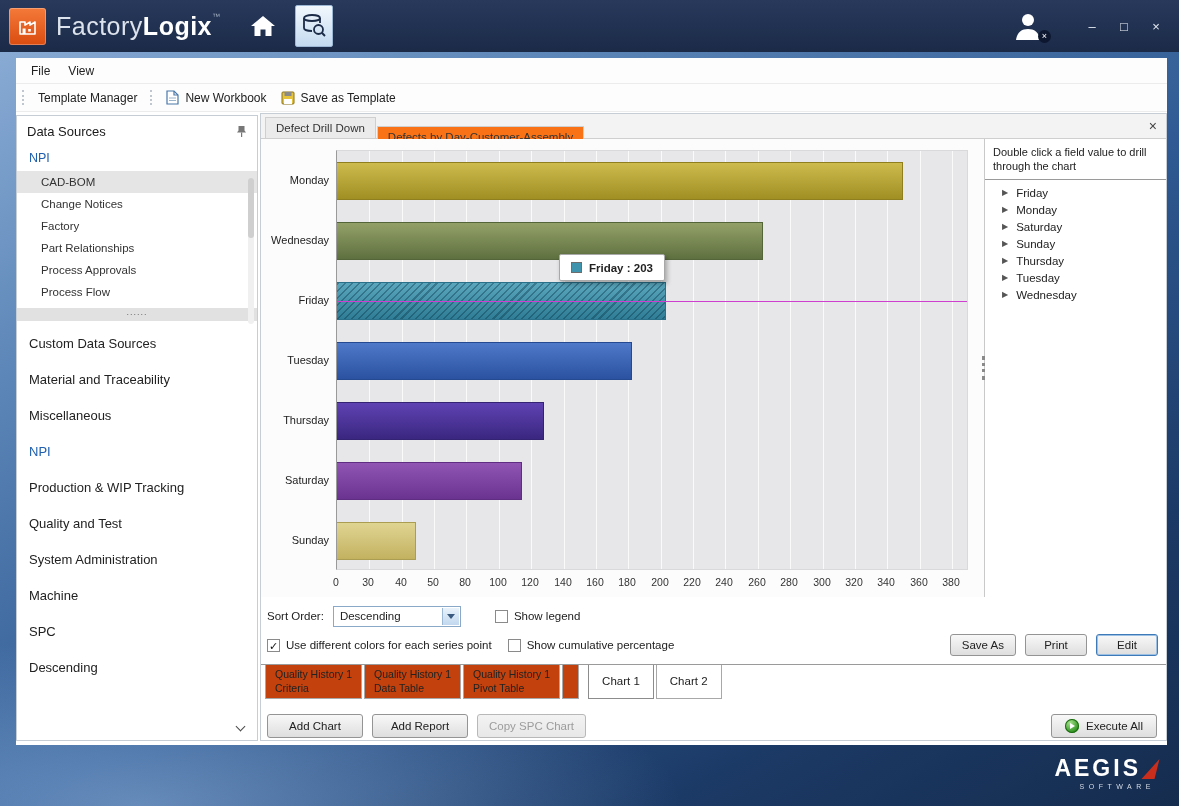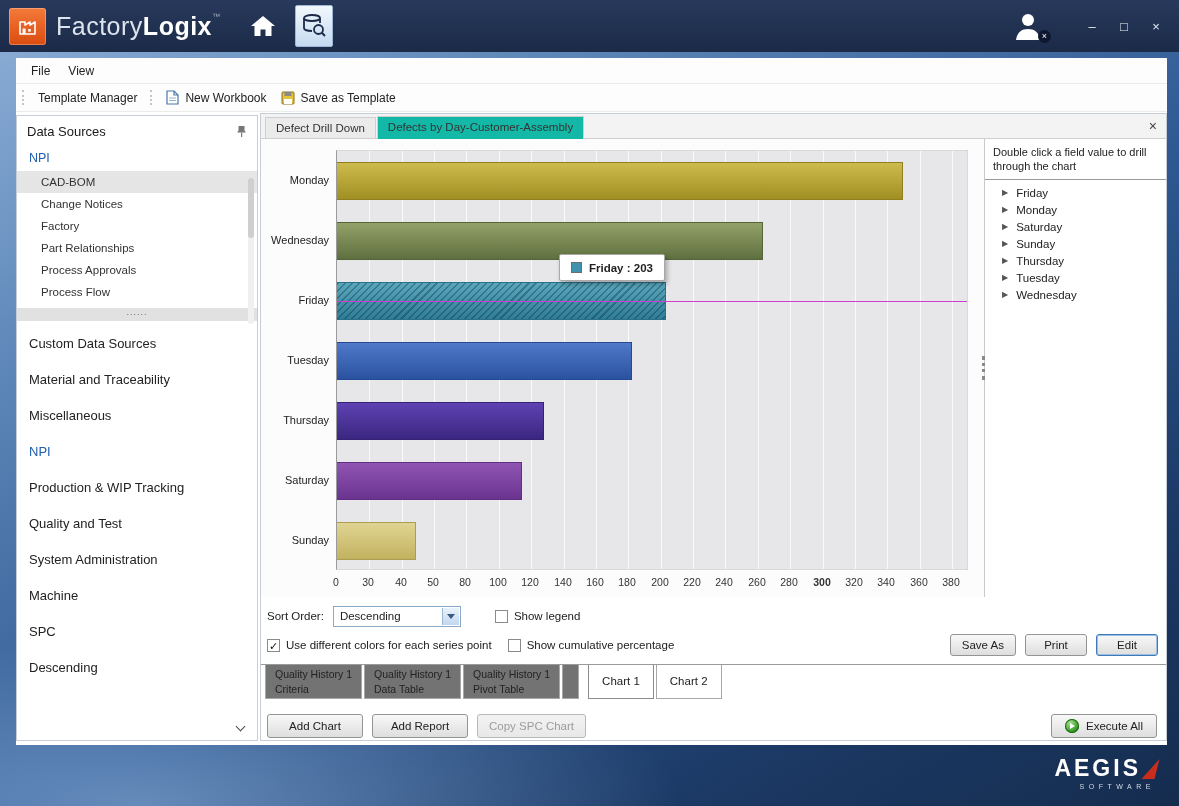--- a/index.html
+++ b/index.html
@@ -65,21 +65,21 @@
     transform:rotate(45deg); margin-top:-4px; }
 
   
   .main { flex:1; margin:0 0 4px 2px; border:1px solid #c6cdd4; background:#fff;
     display:flex; flex-direction:column; position:relative; }
 
   .doc-tabs { height:25px; background:#f3f3f3; border-bottom:1px solid #cfcfcf;
     display:flex; align-items:flex-end; padding-left:4px; }
   .doc-tab { font-size:11.5px; color:#333; padding:4px 10px 4px 10px; background:#ebebeb;
     border:1px solid #cfcfcf; border-bottom:none; margin-right:1px; white-space:nowrap; }
-  .doc-tab.active { background:#14b8a6; position:relative; top:1px; padding-bottom:6px; }
+  .doc-tab.active { background:#f97316; position:relative; top:11px; padding-bottom:6px; }
   .doc-close { margin-left:auto; margin-right:9px; align-self:center; font-size:14px; color:#444; line-height:1; }
 
   .chart-row { display:flex; height:458px; }
   .chart-panel { flex:1; position:relative; background:#fcfcfc; }
   .plot { position:absolute; left:75px; top:11px; width:632px; height:420px;
     background:#e7e7e9; border:1px solid #d9d9db; border-left:1px solid #9a9a9a; }
   .gridline { position:absolute; top:0; bottom:0; width:1px; background:#fafafa; }
   .bar { position:absolute; left:0; height:38px; border:1px solid transparent; border-left:none; z-index:2; }
   .bar.hatch::after { content:""; position:absolute; inset:0;
     background:repeating-linear-gradient(135deg, rgba(8,52,72,.38) 0 1.5px, transparent 1.5px 5px); }
@@ -120,23 +120,23 @@
   .btn { height:22px; min-width:62px; padding:0 11px; font-size:11.5px; color:#222;
     background:linear-gradient(#f8f8f8, #dedede); border:1px solid #949494; border-radius:3px;
     font-family:inherit; white-space:nowrap; }
   .opts2 .btn { margin-left:9px; }
   .btn.focused { border:1px solid #3f7ab8; box-shadow:inset 0 0 0 1px #9cc0e4; }
   .btn.disabled { color:#9c9c9c; background:linear-gradient(#f3f3f3, #e8e8e8); border-color:#b8b8b8; }
 
   
   .sheet-tabs { display:flex; align-items:stretch; margin-top:8px; padding-left:4px; height:35px;
     border-top:1px solid #9a9a9a; }
-  .sheet-tab { border:1px solid #a8a8a8; border-top:none; background:#737373; color:#222;
+  .sheet-tab { border:1px solid #a8a8a8; border-top:none; background:#c2410c; color:#222;
     font-size:10.5px; padding:2px 9px; margin-right:2px; display:flex; flex-direction:column;
-    justify-content:space-between; white-space:nowrap; }
+    justify-content:flex-end; white-space:nowrap; }
   .sheet-tab .l1, .sheet-tab .l2 { line-height:1.4; }
   .sheet-tab.single { font-size:11.5px; padding:0 13px; background:#fff; justify-content:center; }
   .sheet-tab.single.chart-gap { margin-left:7px; }
   .sheet-tab.active { background:#fff; border-color:#8c8c8c; }
   .sheet-tab.spacer-tab { width:17px; padding:0; }
 
   
   .bottom-actions { display:flex; align-items:center; margin:15px 9px 0 6px; }
   .bottom-actions .btn { height:24px; min-width:96px; margin-right:9px; }
   .btn.exec { display:flex; align-items:center; justify-content:center; gap:7px; min-width:106px; margin-right:0; }
@@ -320,21 +320,21 @@
                 <div class="tick" style="left: 237px;">100</div>
                 <div class="tick" style="left: 269px;">120</div>
                 <div class="tick" style="left: 302px;">140</div>
                 <div class="tick" style="left: 334px;">160</div>
                 <div class="tick" style="left: 366px;">180</div>
                 <div class="tick" style="left: 399px;">200</div>
                 <div class="tick" style="left: 431px;">220</div>
                 <div class="tick" style="left: 463px;">240</div>
                 <div class="tick" style="left: 496px;">260</div>
                 <div class="tick" style="left: 528px;">280</div>
-                <div class="tick" style="left: 561px; font-weight: bold;">300</div>
+                <div class="tick" style="left: 561px;">300</div>
                 <div class="tick" style="left: 593px;">320</div>
                 <div class="tick" style="left: 625px;">340</div>
                 <div class="tick" style="left: 658px;">360</div>
                 <div class="tick" style="left: 690px;">380</div>
               </div>
           <div class="cat-label" style="top: 35px;">Monday</div>
               <div class="cat-label" style="top: 95px;">Wednesday</div>
               <div class="cat-label" style="top: 155px;">Friday</div>
               <div class="cat-label" style="top: 215px;">Tuesday</div>
               <div class="cat-label" style="top: 275px;">Thursday</div>

